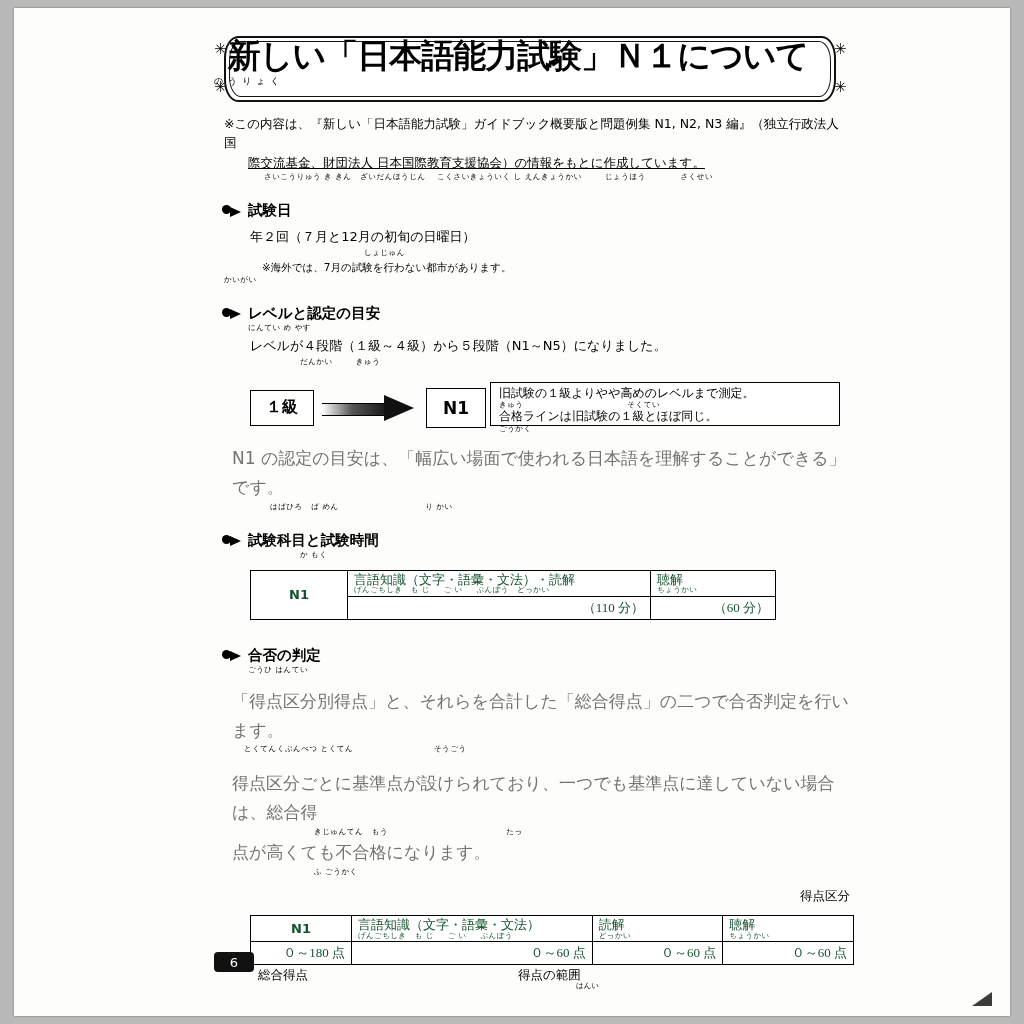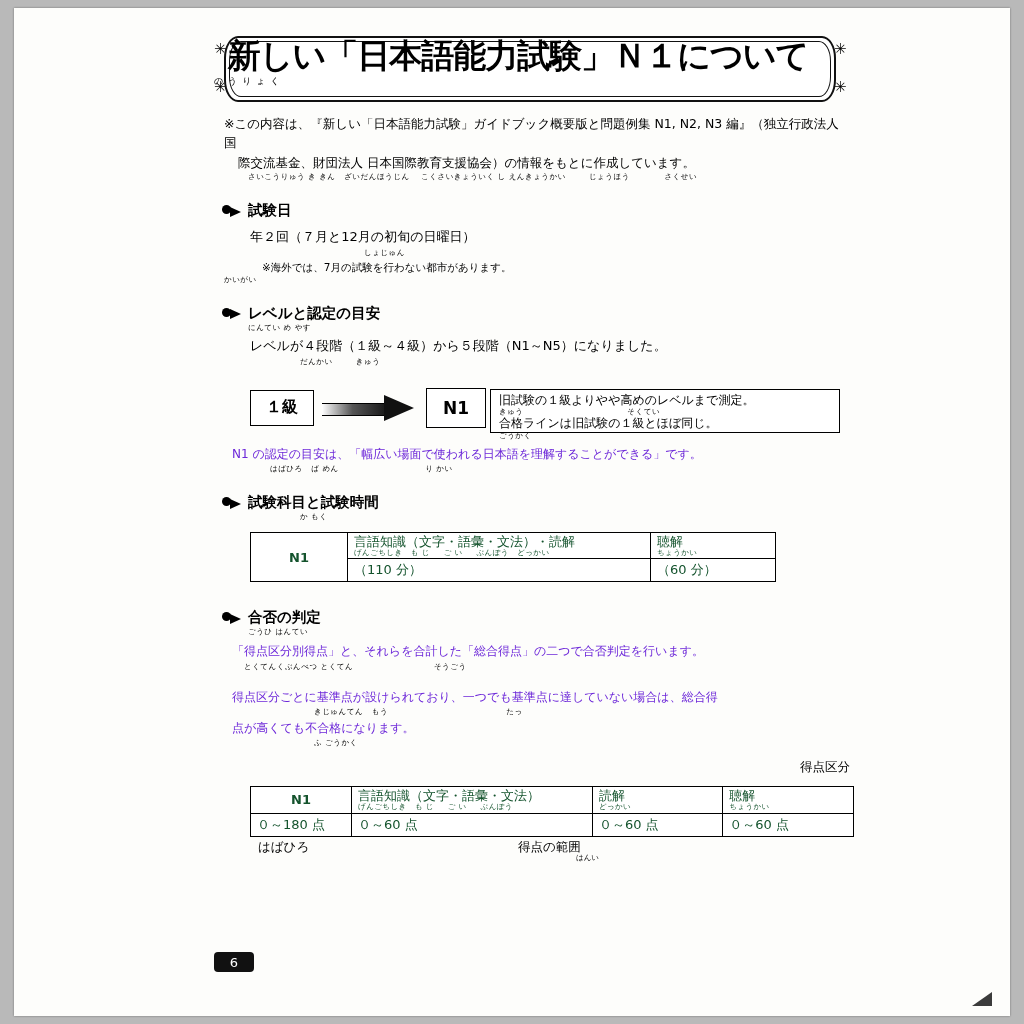--- a/index.html
+++ b/index.html
@@ -87,21 +87,21 @@
   .s4 { left: 620px; top: 50px; }
 
   
   .note {
     font-size: 12.5px;
     line-height: 1.55;
     color: #000;
     margin: 6px 0 0 10px;
     width: 620px;
   }
-  .note .l2 { margin-left: 14px; display: block; }
+  .note .l2 { margin-left: 24px; display: block; text-decoration: underline; }
   .rubyline {
     font-size: 7.5px;
     color: #000;
     letter-spacing: 0.5px;
     height: 9px;
     line-height: 9px;
     margin-left: 10px;
     white-space: pre;
   }
 
@@ -149,22 +149,22 @@
     margin: 7px 0 0 36px;
     line-height: 1.6;
   }
   .para.tight { margin-top: 3px; }
   .small-note {
     font-size: 10.5px;
     margin: 4px 0 0 48px;
     color: #000;
   }
   .body-para {
-    font-size: 12px;
-    color: #6d28d9;
+    font-size: 17px;
+    color: #737373;
     margin: 8px 0 0 18px;
     line-height: 1.7;
     width: 620px;
   }
 
   
   .levelrow {
     position: relative;
     height: 56px;
     margin: 14px 0 0 36px;
@@ -199,21 +199,21 @@
   .n1box {
     position: absolute;
     left: 176px; top: 8px;
     width: 58px; height: 38px;
     border: 1.8px solid #000;
     display: flex; align-items: center; justify-content: center;
     font-size: 17px; font-weight: bold; background: #fff;
   }
   .lvdesc {
     position: absolute;
-    left: 240px; top: 9px;
+    left: 240px; top: 2px;
     width: 350px; height: 44px;
     border: 1.4px solid #000;
     background: #fff;
     font-size: 12px;
     line-height: 1.05;
     padding: 4px 8px 12px 8px;
     box-sizing: border-box;
   }
   .lvdesc div { margin-bottom: 1px; }
   .lvdesc .rubyline { margin-left: 0; }
@@ -226,21 +226,21 @@
   }
   table.doc td {
     border: 1.4px solid #000;
     padding: 2px 6px;
     font-size: 13px;
     color: #14532d;
     vertical-align: middle;
   }
   .cell-main { font-size: 13px; line-height: 1.05; }
   .cell-ruby { font-size: 7.5px; letter-spacing: .4px; line-height: 1; white-space: pre; }
-  .ctr { text-align: left; }
+  .ctr { text-align: right; font-family: Liberation Serif, serif; }
   .big-n1 { font-size: 18px; font-weight: bold; text-align: center; }
   .dashed-right { border-right: 1.2px dashed #000 !important; }
 
   .caption-center {
     font-size: 12.5px;
     margin: 12px 0 0 0;
     text-align: right;
     width: 600px;
     margin-left: 36px;
   }
@@ -297,21 +297,21 @@
       <span class="star s3">✳</span>
       <span class="star s4">✳</span>
       <div class="title-box"></div>
       <div class="title-text">新しい「日本語能力試験」Ｎ１について</div>
       <div class="title-ruby">の う り ょ く</div>
     </div>
 
     <div class="note">
       <span>※この内容は、『新しい「日本語能力試験」ガイドブック概要版と問題例集 N1, N2, N3 編』（独立行政法人 国</span>
       <span class="l2">際交流基金、財団法人 日本国際教育支援協会）の情報をもとに作成しています。</span>
-      <div class="rubyline" style="margin-left:24px">さいこうりゅう き きん   ざいだんほうじん    こくさいきょういく し えんきょうかい        じょうほう            さくせい</div>
+      <div class="rubyline" style="margin-left:40px">さいこうりゅう き きん   ざいだんほうじん    こくさいきょういく し えんきょうかい        じょうほう            さくせい</div>
     </div>
 
     <div class="sec">
       <span class="bullet">
         <span class="dot"></span>
           <span class="arrow"></span>
       </span>
       <span>試験日</span>
     </div>
     <div class="para">年２回（７月と12月の初旬の日曜日）</div>
@@ -379,21 +379,21 @@
 
     <div class="sec" style="margin-top:26px">
       <span class="bullet">
         <span class="dot"></span>
           <span class="arrow"></span>
       </span>
       <span>合否の判定</span>
     </div>
     <div class="sec-ruby">ごうひ   はんてい</div>
 
-    <div class="body-para" style="margin-top:4px">「得点区分別得点」と、それらを合計した「総合得点」の二つで合否判定を行います。</div>
+    <div class="body-para" style="margin-top:12px">「得点区分別得点」と、それらを合計した「総合得点」の二つで合否判定を行います。</div>
     <div class="rubyline" style="margin-left:30px">とくてんくぶんべつ とくてん                            そうごう</div>
     <div class="body-para" style="margin-top:16px">得点区分ごとに基準点が設けられており、一つでも基準点に達していない場合は、総合得</div>
     <div class="rubyline" style="margin-left:100px">きじゅんてん   もう                                         たっ</div>
     <div class="body-para" style="margin-top:2px">点が高くても不合格になります。</div>
     <div class="rubyline" style="margin-left:100px">ふ ごうかく</div>
 
     <div class="caption-center">得点区分</div>
 
     <table class="doc">
       <tbody>
@@ -415,21 +415,21 @@
       <tr>
         <td class="ctr">０～180 点</td>
         <td class="ctr dashed-right">０～60 点</td>
         <td class="ctr">０～60 点</td>
         <td class="ctr">０～60 点</td>
       </tr>
     </tbody>
       </table>
 
     <div class="undercaps">
-      <span style="left:8px">はばひろ</span>
+      <span style="left:8px">総合得点</span>
       <span style="left:268px">得点の範囲</span>
       <span class="uc-ruby" style="left:326px">はんい</span>
     </div>
 
   </div>
 
   <div class="pagenum">6</div>
   <div class="corner"></div>
 </div>
 

